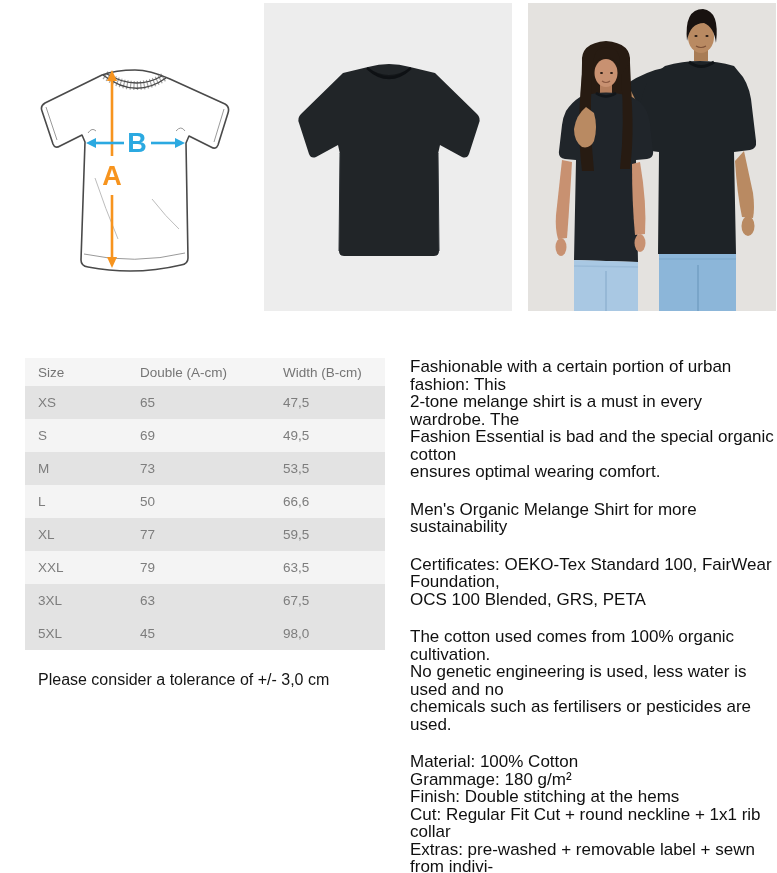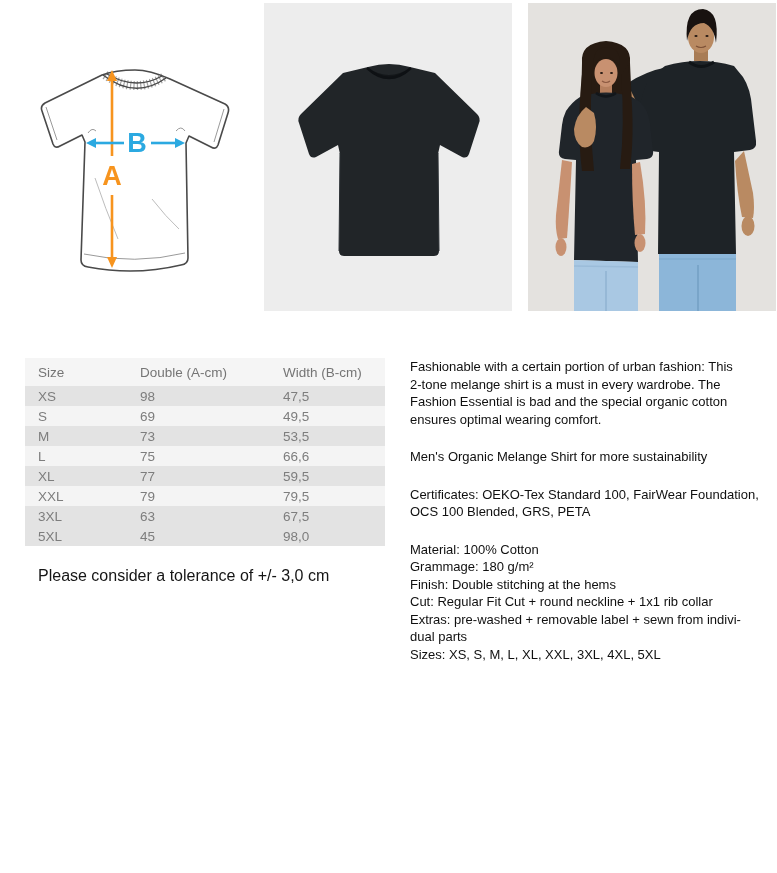--- a/index.html
+++ b/index.html
@@ -15,30 +15,30 @@
   .product-img { width: 248px; height: 308px; }
   .product-img svg { display: block; }
 
   .details-row { display: flex; align-items: flex-start; margin-top: 47px; }
   .size-col { margin-left: 25px; width: 360px; }
   .desc-col { margin-left: 25px; width: 372px; }
 
   table.size-table { border-collapse: collapse; width: 360px; table-layout: fixed; }
   .size-table th, .size-table td {
     font-weight: 400; text-align: left; font-size: 13.5px;
-    color: #7d7d7d; padding: 0 0 0 13px; height: 20px;
+    color: #7d7d7d; padding: 0 0 0 13px; height: 33px;
   }
   .size-table thead th { height: 28px; background: #f5f5f5; color: #757575; }
   .size-table tbody tr.shade { background: #e3e3e3; }
   .size-table tbody tr.light { background: #f4f4f4; }
 
   .tolerance-note { margin: 21px 0 0 13px; font-size: 16px; color: #151515; }
 
   .desc-col p {
-    margin: 0 0 20px 0; font-size: 13px; line-height: 17.5px;
+    margin: 0 0 20px 0; font-size: 17px; line-height: 17.5px;
     color: #101010; white-space: pre-line;
   }
   .desc-col p:last-child { margin-bottom: 1px; }
 </style>
 </head>
 <body>
 
 <div class="images-row">
 
   <figure class="product-img">
@@ -169,47 +169,47 @@
       <thead>
         <tr>
           <th>Size</th>
           <th>Double (A-cm)</th>
           <th>Width (B-cm)</th>
         </tr>
       </thead>
       <tbody id="size-rows">
           <tr class="shade">
             <td>XS</td>
-            <td>98</td>
+            <td>65</td>
             <td>47,5</td>
           </tr>
           <tr class="light">
             <td>S</td>
             <td>69</td>
             <td>49,5</td>
           </tr>
           <tr class="shade">
             <td>M</td>
             <td>73</td>
             <td>53,5</td>
           </tr>
           <tr class="light">
             <td>L</td>
-            <td>75</td>
+            <td>50</td>
             <td>66,6</td>
           </tr>
           <tr class="shade">
             <td>XL</td>
             <td>77</td>
             <td>59,5</td>
           </tr>
           <tr class="light">
             <td>XXL</td>
             <td>79</td>
-            <td>79,5</td>
+            <td>63,5</td>
           </tr>
           <tr class="shade">
             <td>3XL</td>
             <td>63</td>
             <td>67,5</td>
           </tr>
           <tr class="shade">
             <td>5XL</td>
             <td>45</td>
             <td>98,0</td>
@@ -219,20 +219,23 @@
     <p class="tolerance-note">Please consider a tolerance of +/- 3,0 cm</p>
   </div>
   <div class="desc-col" id="description-col">
       <p>Fashionable with a certain portion of urban fashion: This
 2-tone melange shirt is a must in every wardrobe. The
 Fashion Essential is bad and the special organic cotton
 ensures optimal wearing comfort.</p>
       <p>Men's Organic Melange Shirt for more sustainability</p>
       <p>Certificates: OEKO-Tex Standard 100, FairWear Foundation,
 OCS 100 Blended, GRS, PETA</p>
+      <p>The cotton used comes from 100% organic cultivation.
+No genetic engineering is used, less water is used and no
+chemicals such as fertilisers or pesticides are used.</p>
       <p>Material: 100% Cotton
 Grammage: 180 g/m²
 Finish: Double stitching at the hems
 Cut: Regular Fit Cut + round neckline + 1x1 rib collar
 Extras: pre-washed + removable label + sewn from indivi-
 dual parts
 Sizes: XS, S, M, L, XL, XXL, 3XL, 4XL, 5XL</p>
     </div>
 </div>
 

